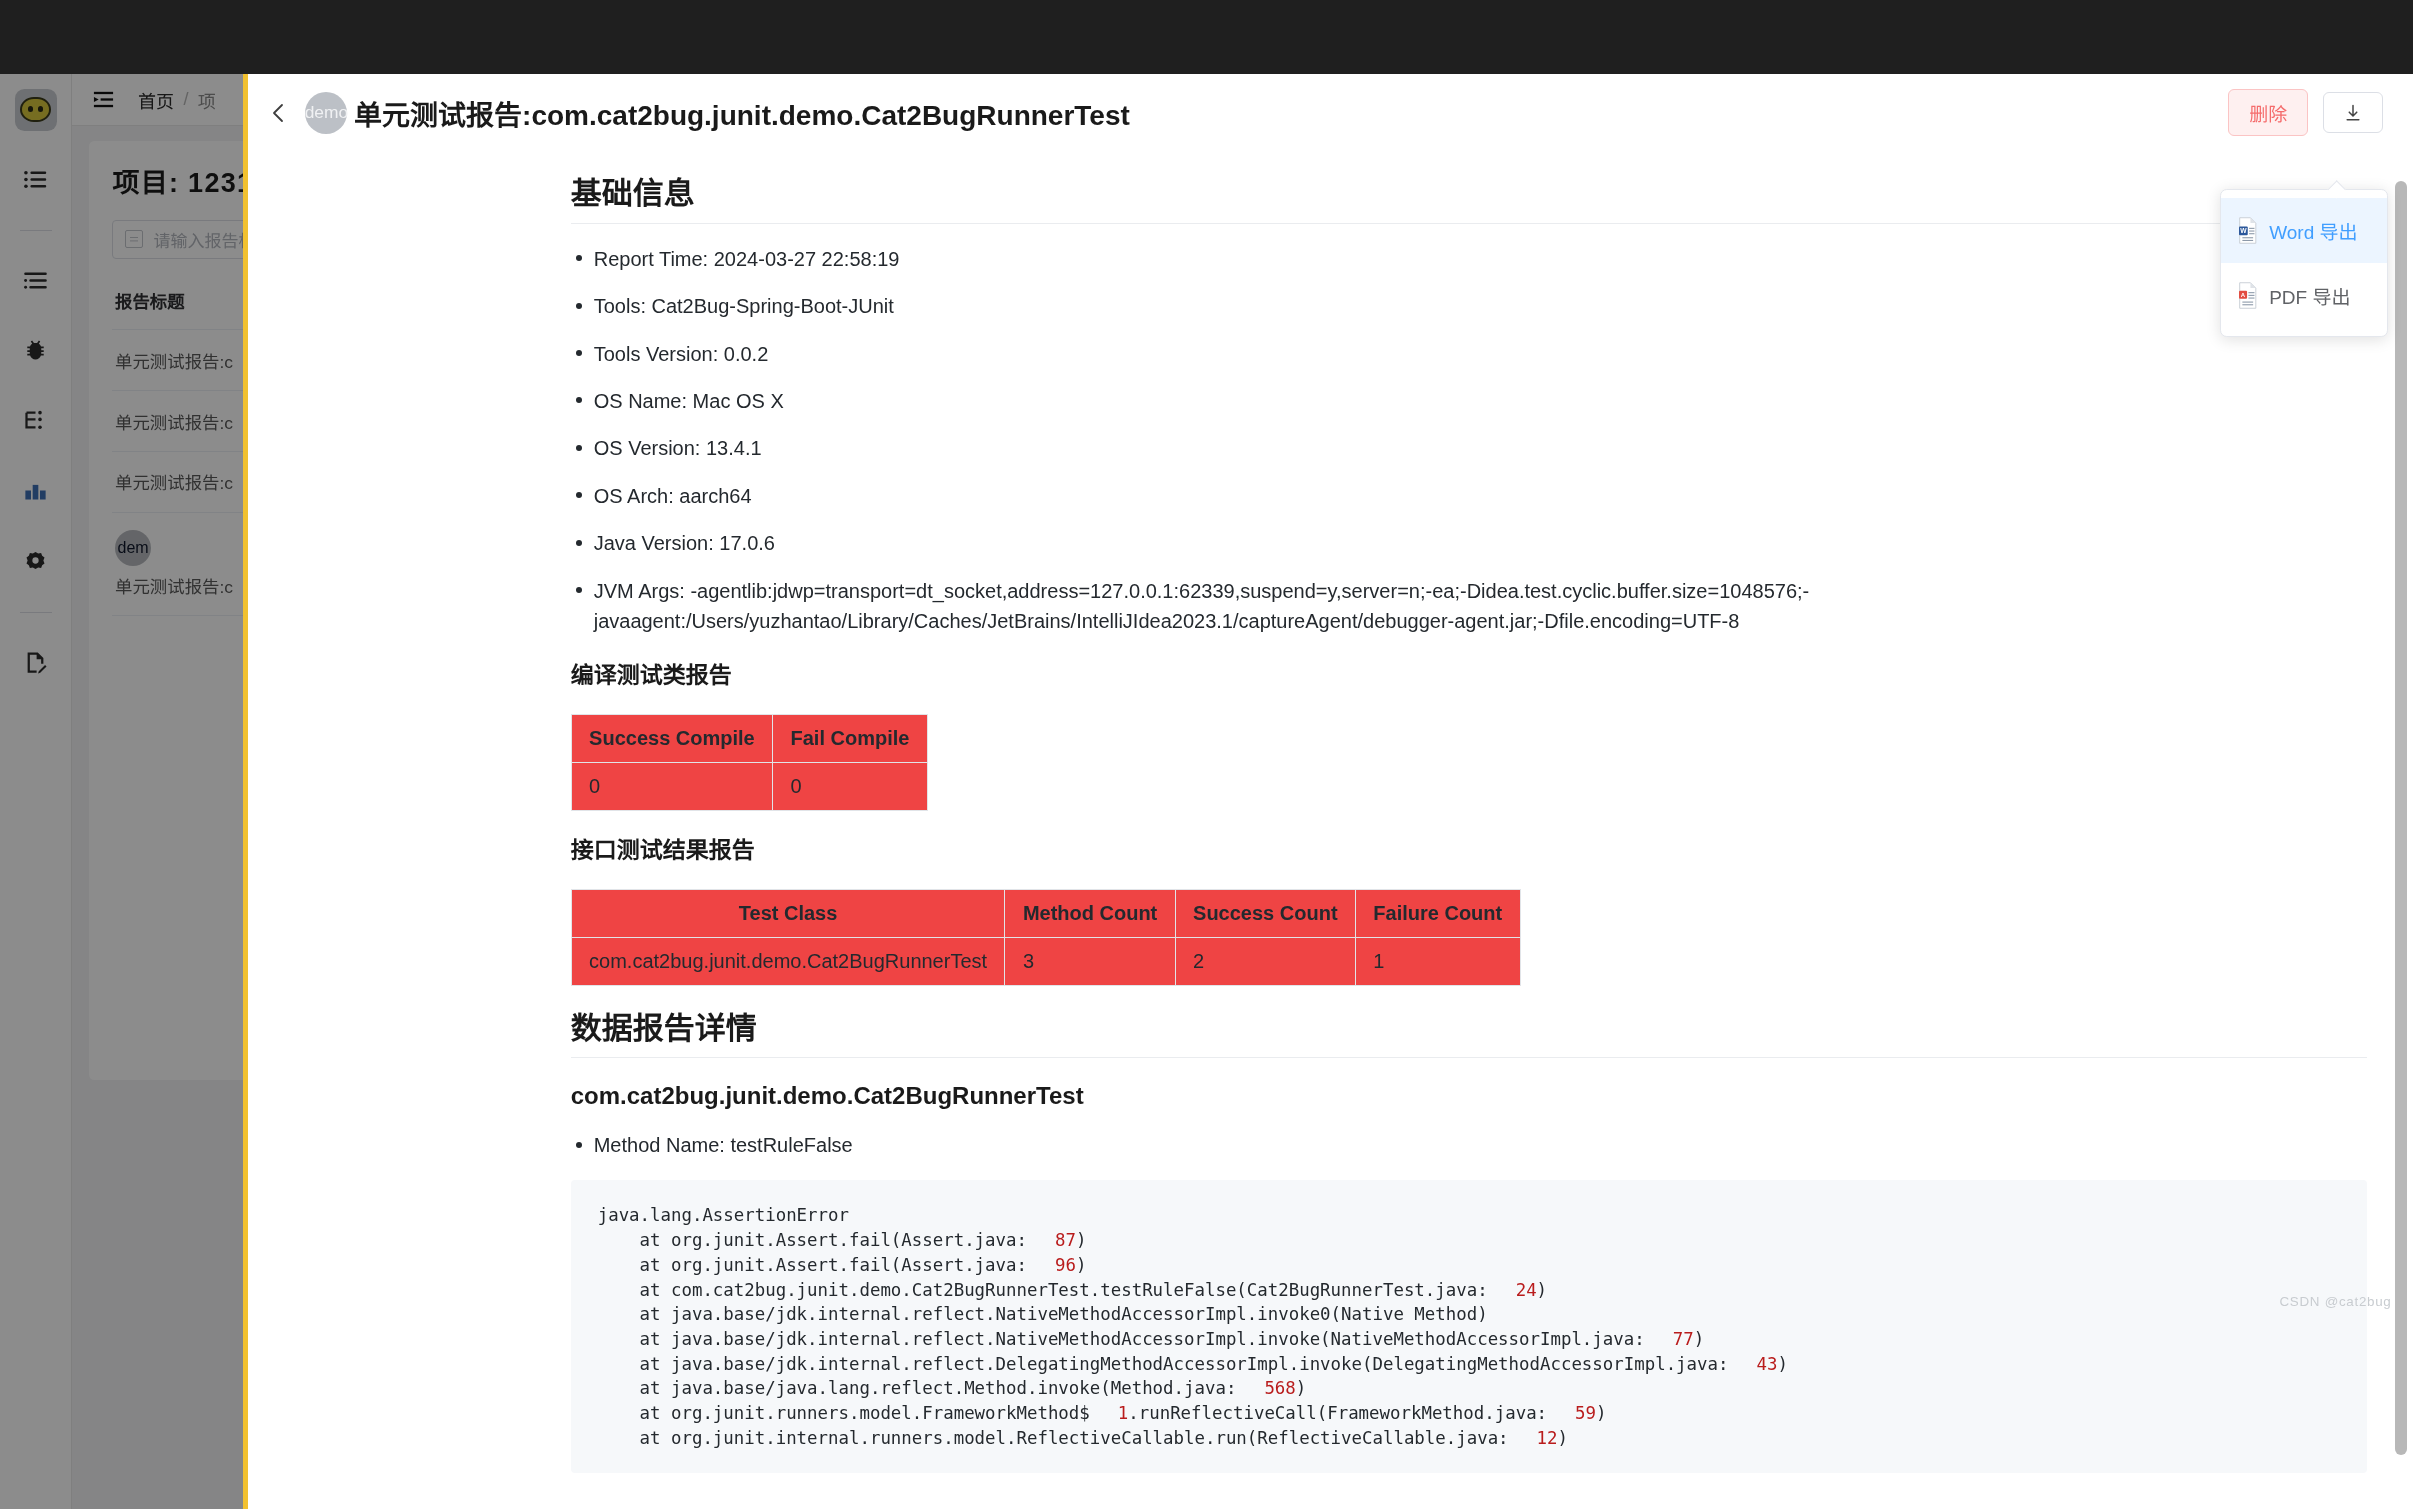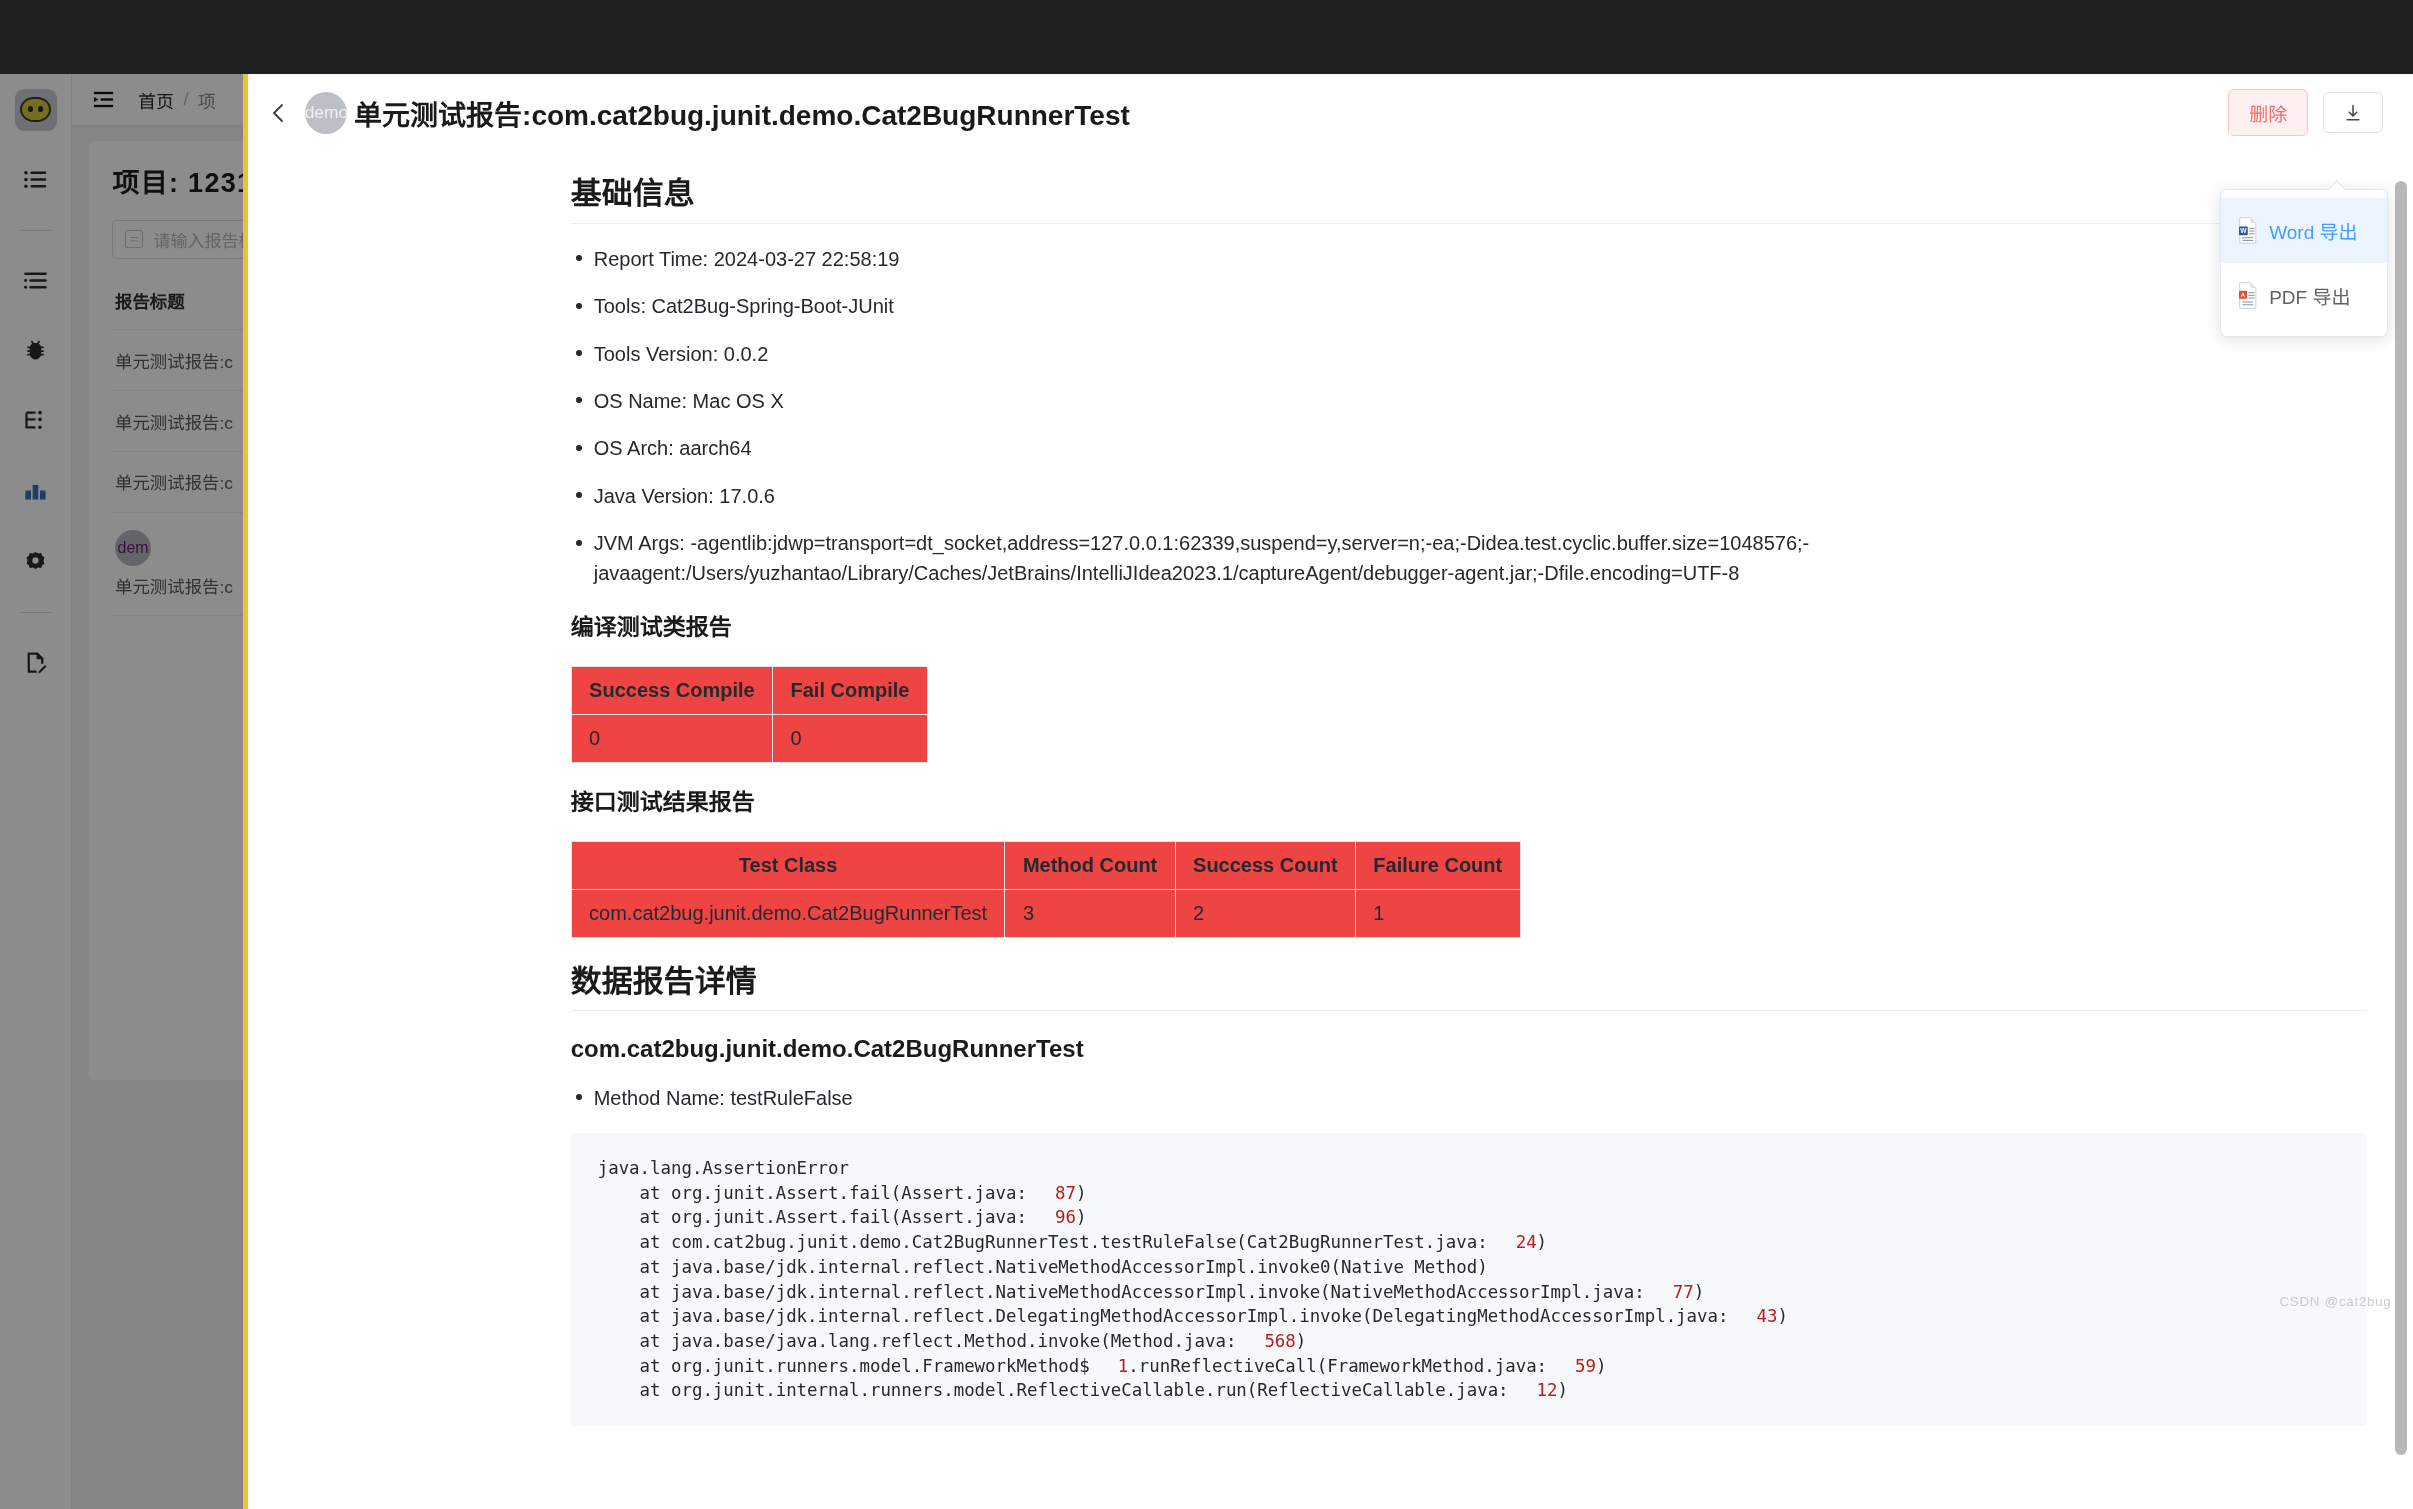--- a/index.html
+++ b/index.html
@@ -79,21 +79,21 @@
   .bg-search .s-ico::after{content:"";position:absolute;left:3.4px;top:5.4px;width:8px;height:1.3px;background:#c3c6cc;box-shadow:0 3.4px 0 #c3c6cc;}
 
   .bg-table-head { font-size: 17.4px; font-weight: 700; color: #303133; padding: 6.7px 0 16px 2.7px; border-bottom: 0.7px solid #ebeef5; }
   .bg-row {
     display: flex; align-items: center; gap: 12px;
     font-size: 17.4px; color: #5a5a5a; padding: 17.4px 2.7px; border-bottom: 0.7px solid #ebeef5;
     white-space: nowrap; overflow: hidden;
   }
   .bg-row.with-avatar { flex-direction: column; align-items: flex-start; gap: 6.7px; }
   .mini-avatar {
-    width: 36px; height: 36px; border-radius: 50%; background: #b6b9be; color: #701a75;
+    width: 36px; height: 36px; border-radius: 50%; background: #b6b9be; color: #0f172a;
     display: flex; align-items: center; justify-content: center; font-size: 16px; overflow: hidden; text-align: right;
   }
 
   
   .scrim { position: absolute; left: 0; top: 74px; width: 2413px; height: 1436px; background: rgba(0,0,0,0.45); }
 
   
   .drawer {
     position: absolute; left: 243px; top: 74px; width: 2171px; height: 1436px;
     background: #ffffff; overflow: hidden;
@@ -339,20 +339,21 @@
 
     <div class="drawer-body">
       <div class="doc">
 
         <h2 class="sec ruled">基础信息</h2>
         <ul class="info">
           <li><span class="k">Report Time:</span> <span>2024-03-27 22:58:19</span></li>
           <li><span class="k">Tools:</span> <span>Cat2Bug-Spring-Boot-JUnit</span></li>
           <li><span class="k">Tools Version:</span> <span>0.0.2</span></li>
           <li><span class="k">OS Name:</span> <span>Mac OS X</span></li>
+          <li><span class="k">OS Version:</span> <span>13.4.1</span></li>
           <li><span class="k">OS Arch:</span> <span>aarch64</span></li>
           <li><span class="k">Java Version:</span> <span>17.0.6</span></li>
           <li><span class="k">JVM Args:</span> <span>-agentlib:jdwp=transport=dt_socket,address=127.0.0.1:62339,suspend=y,server=n;-ea;-Didea.test.cyclic.buffer.size=1048576;-javaagent:/Users/yuzhantao/Library/Caches/JetBrains/IntelliJIdea2023.1/captureAgent/debugger-agent.jar;-Dfile.encoding=UTF-8</span></li>
         </ul>
 
         <h3 class="sub">编译测试类报告</h3>
         <table class="md compile">
           <thead>
               <tr>
             <th>Success Compile</th>

